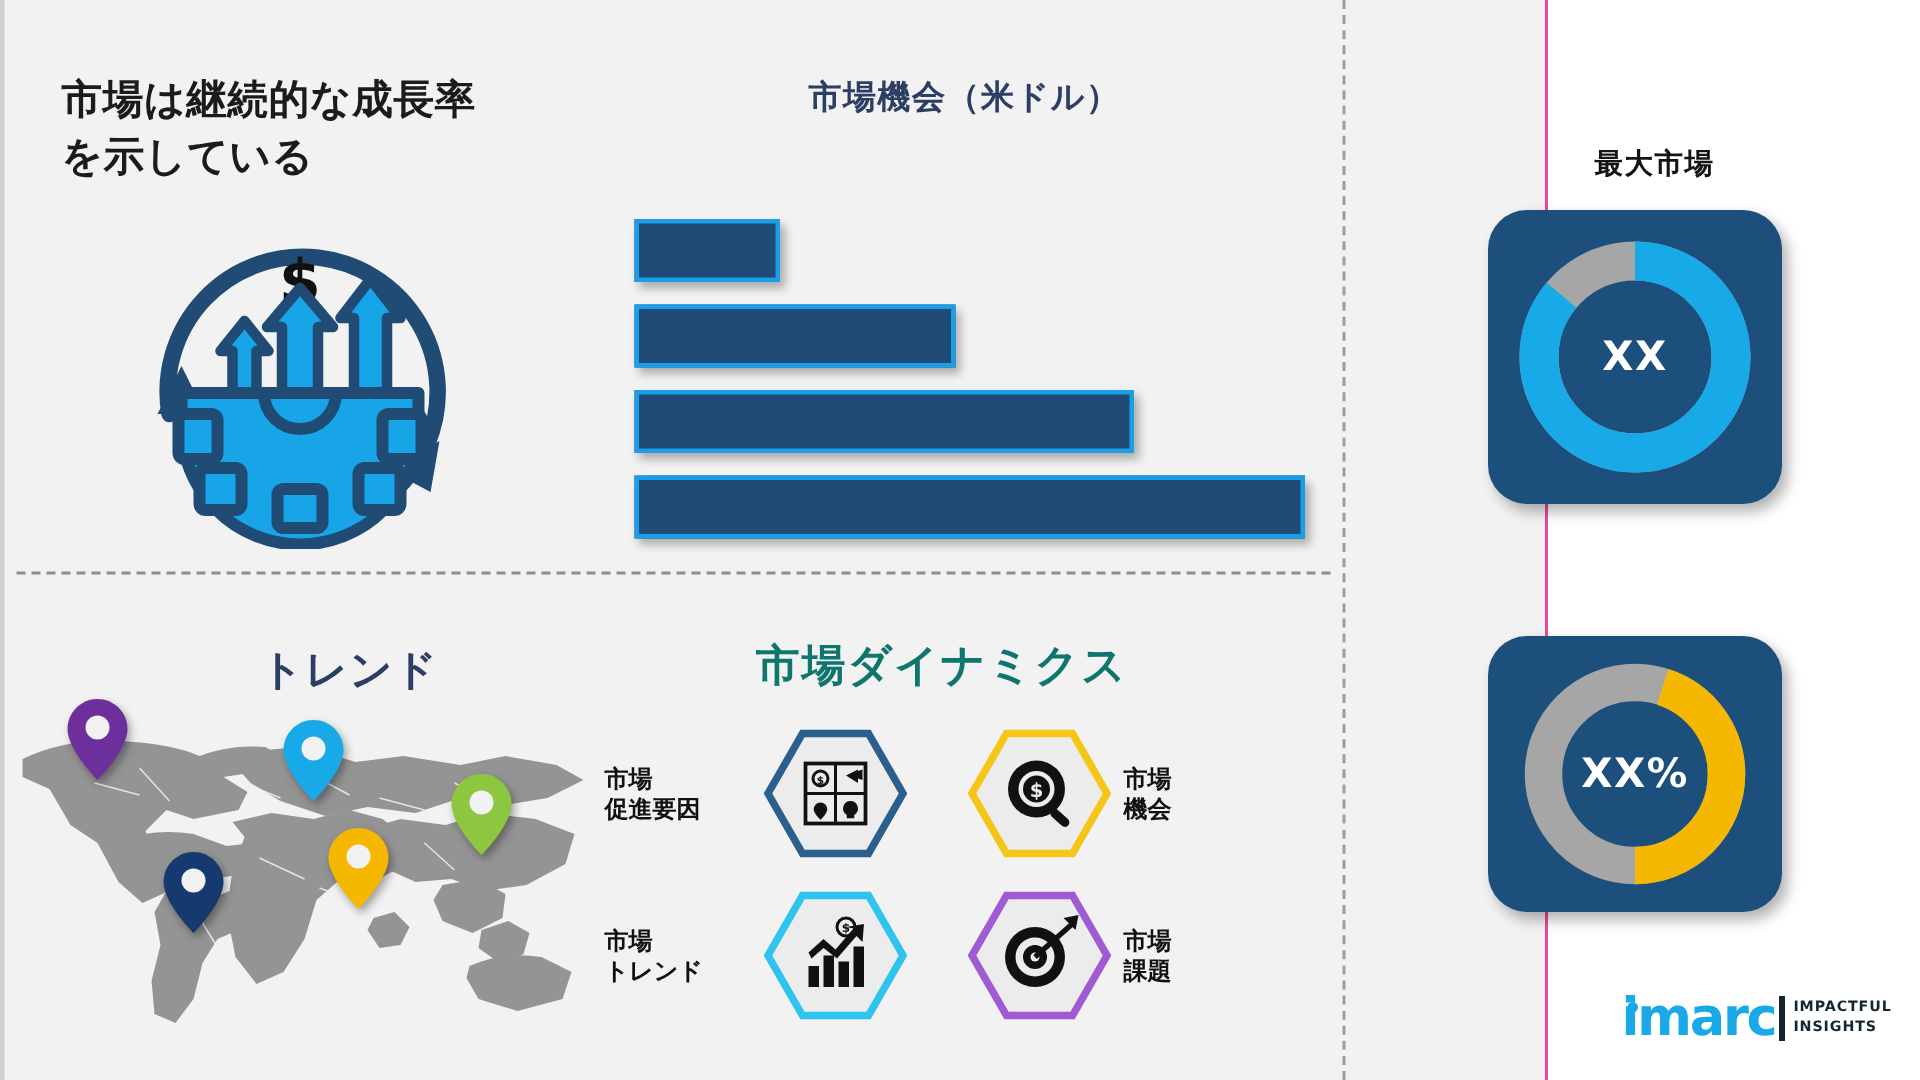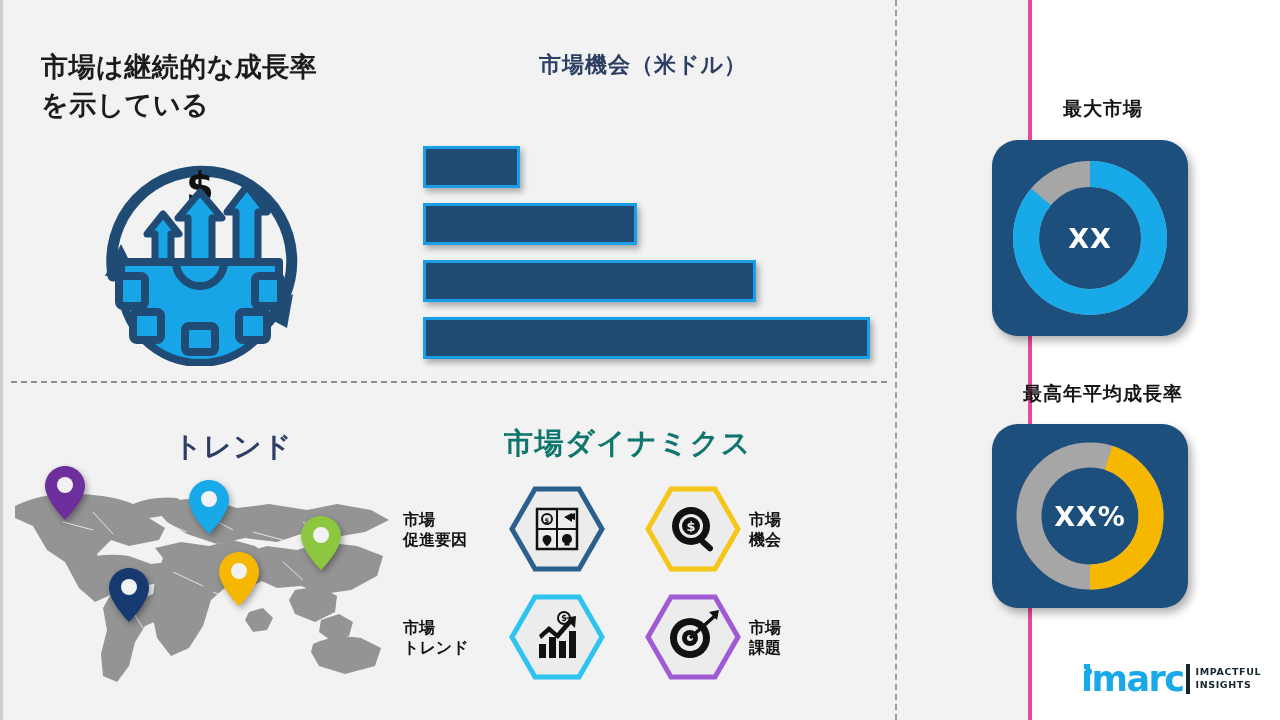--- a/index.html
+++ b/index.html
@@ -6,21 +6,21 @@
   html,body { width:1280px; height:720px; overflow:hidden; }
   body {
     font-family:"DejaVu Sans","Liberation Sans",sans-serif;
     background:#ffffff;
   }
   #slide {
     position:relative;
     width:1032px; height:720px;
     background:#f2f2f2;
     border-left:3px solid #cfcfcf;
-    border-right:4px solid #ec4899;
+    border-right:2px solid #ec4899;
   }
 
   
   .divider-v {
     position:absolute; top:0; left:892px;
     width:0; height:720px;
     border-left:2px dashed #9d9d9d;
   }
   .divider-h {
     position:absolute; left:8px; top:381px;
@@ -314,21 +314,20 @@
   <div class="hd-largest">最大市場</div>
 
   <div class="donut-card one">
     <svg width="196" height="196" viewBox="0 0 196 196">
       <circle cx="98" cy="98" r="64" fill="none" stroke="#a6a6a6" stroke-width="26"></circle>
       <circle id="donut1" cx="98" cy="98" r="64" fill="none" stroke="#18a9e8" stroke-width="26" transform="rotate(-90 98 98)" stroke-dasharray="345.8265193071644 56.297340352329115"></circle>
     </svg>
     <div class="donut-center">XX</div>
   </div>
 
-  <div class="hd-cagr">最高年平均成長率</div>
 
   <div class="donut-card two">
     <svg width="196" height="184" viewBox="0 0 196 184">
       <circle cx="98" cy="92" r="61" fill="none" stroke="#a6a6a6" stroke-width="25"></circle>
       <circle id="donut2" cx="98" cy="92" r="61" fill="none" stroke="#f5b700" stroke-width="25" transform="rotate(-90 98 92) scale(-1,1) translate(-196,0)" stroke-dasharray="172.47343668207964 210.80086705587513"></circle>
     </svg>
     <div class="donut-center">XX%</div>
   </div>
 
   <div class="logo">

